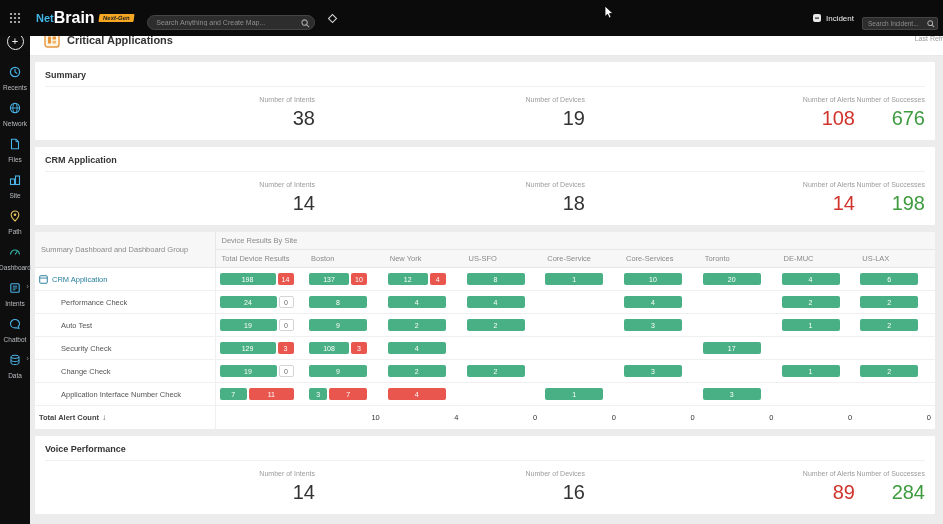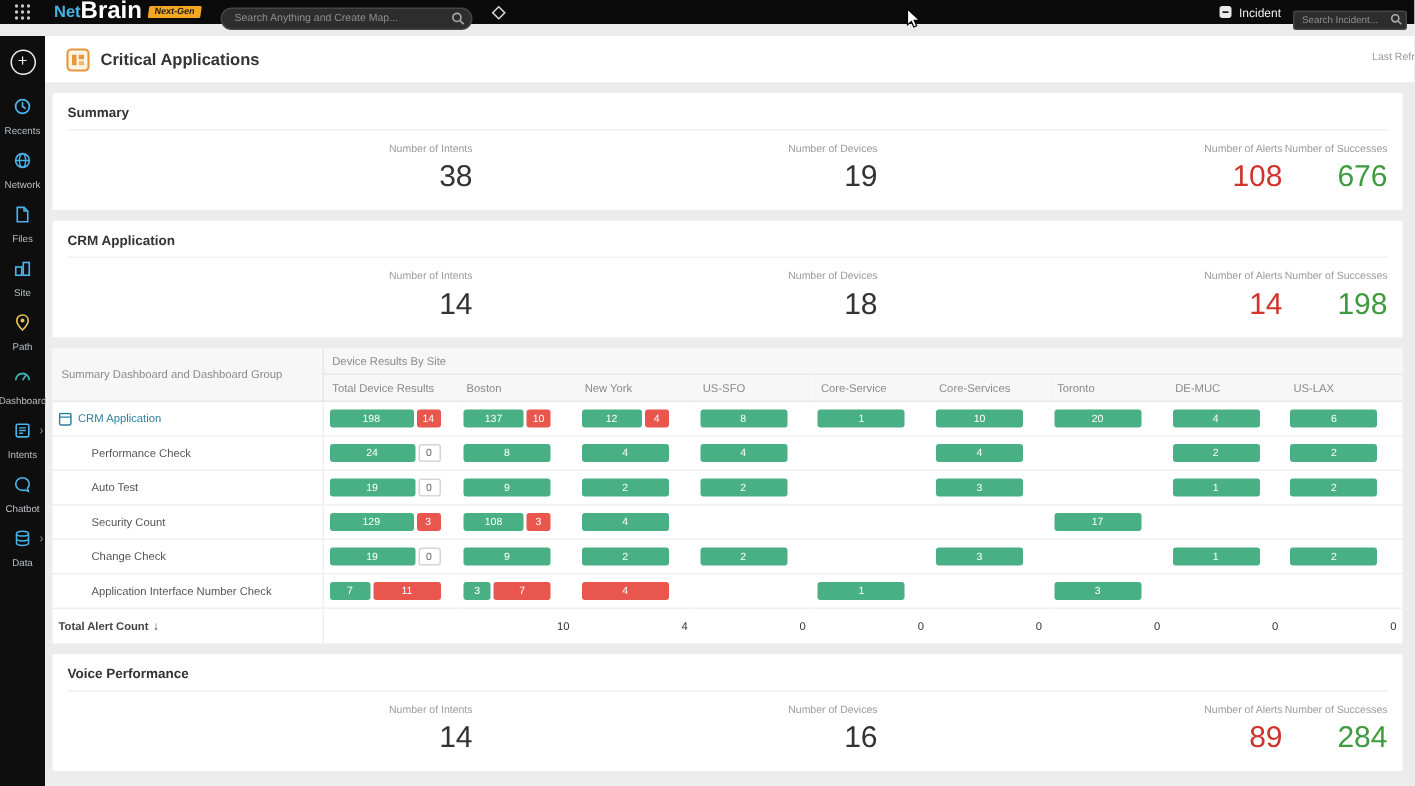--- a/index.html
+++ b/index.html
@@ -1,20 +1,20 @@
 <!DOCTYPE html>
 <html><head>
 <meta charset="utf-8">
 <style>
   * { margin:0; padding:0; box-sizing:border-box; }
   html,body { width:943px; height:524px; overflow:hidden; }
   body { font-family:"Liberation Sans","DejaVu Sans",sans-serif; background:#ececec; position:relative; }
 
   
-  .topbar { position:absolute; top:0; left:0; right:0; height:16px; background:#0b0b0b;
+  .topbar { position:absolute; top:0; left:0; right:0; height:36px; background:#0b0b0b;
             display:flex; align-items:center; z-index:20; }
   .apps-btn { width:30px; display:flex; justify-content:center; align-items:center; cursor:pointer; }
   .logo { display:flex; align-items:center; margin-left:6px; white-space:nowrap; }
   .logo-net { color:#41b6e6; font-weight:bold; font-size:11px; }
   .logo-brain { color:#ffffff; font-weight:bold; font-size:16px; }
   .logo-badge { background:#f5a623; color:#1d1d1d; font-size:6px; font-weight:bold;
                 padding:1px 4px; margin-left:4px; transform:skewX(-8deg); border-radius:1px; }
   .gsearch { position:relative; margin-left:14px; width:168px; height:15px; }
   .gsearch input { width:100%; height:100%; background:#2d2d2d; border:1px solid #454545;
                    border-radius:8px; color:#ddd; font-size:7px; padding:0 16px 0 8px; outline:none;
@@ -438,21 +438,21 @@
                   <div class="seg green" style="flex-grow:1">1</div>
                 </div>
               </td>
               <td>
                 <div class="bars">
                   <div class="seg green" style="flex-grow:2">2</div>
                 </div>
               </td>
             </tr>
             <tr>
-              <td class="td-name sub"><span class="row-label">Security Count</span></td>
+              <td class="td-name sub"><span class="row-label">Security Check</span></td>
               <td>
                 <div class="bars wide">
                   <div class="seg green" style="flex-grow:129">129</div>
                   <div class="seg red" style="flex-grow:3">3</div>
                 </div>
               </td>
               <td>
                 <div class="bars">
                   <div class="seg green" style="flex-grow:108">108</div>
                   <div class="seg red" style="flex-grow:3">3</div>

